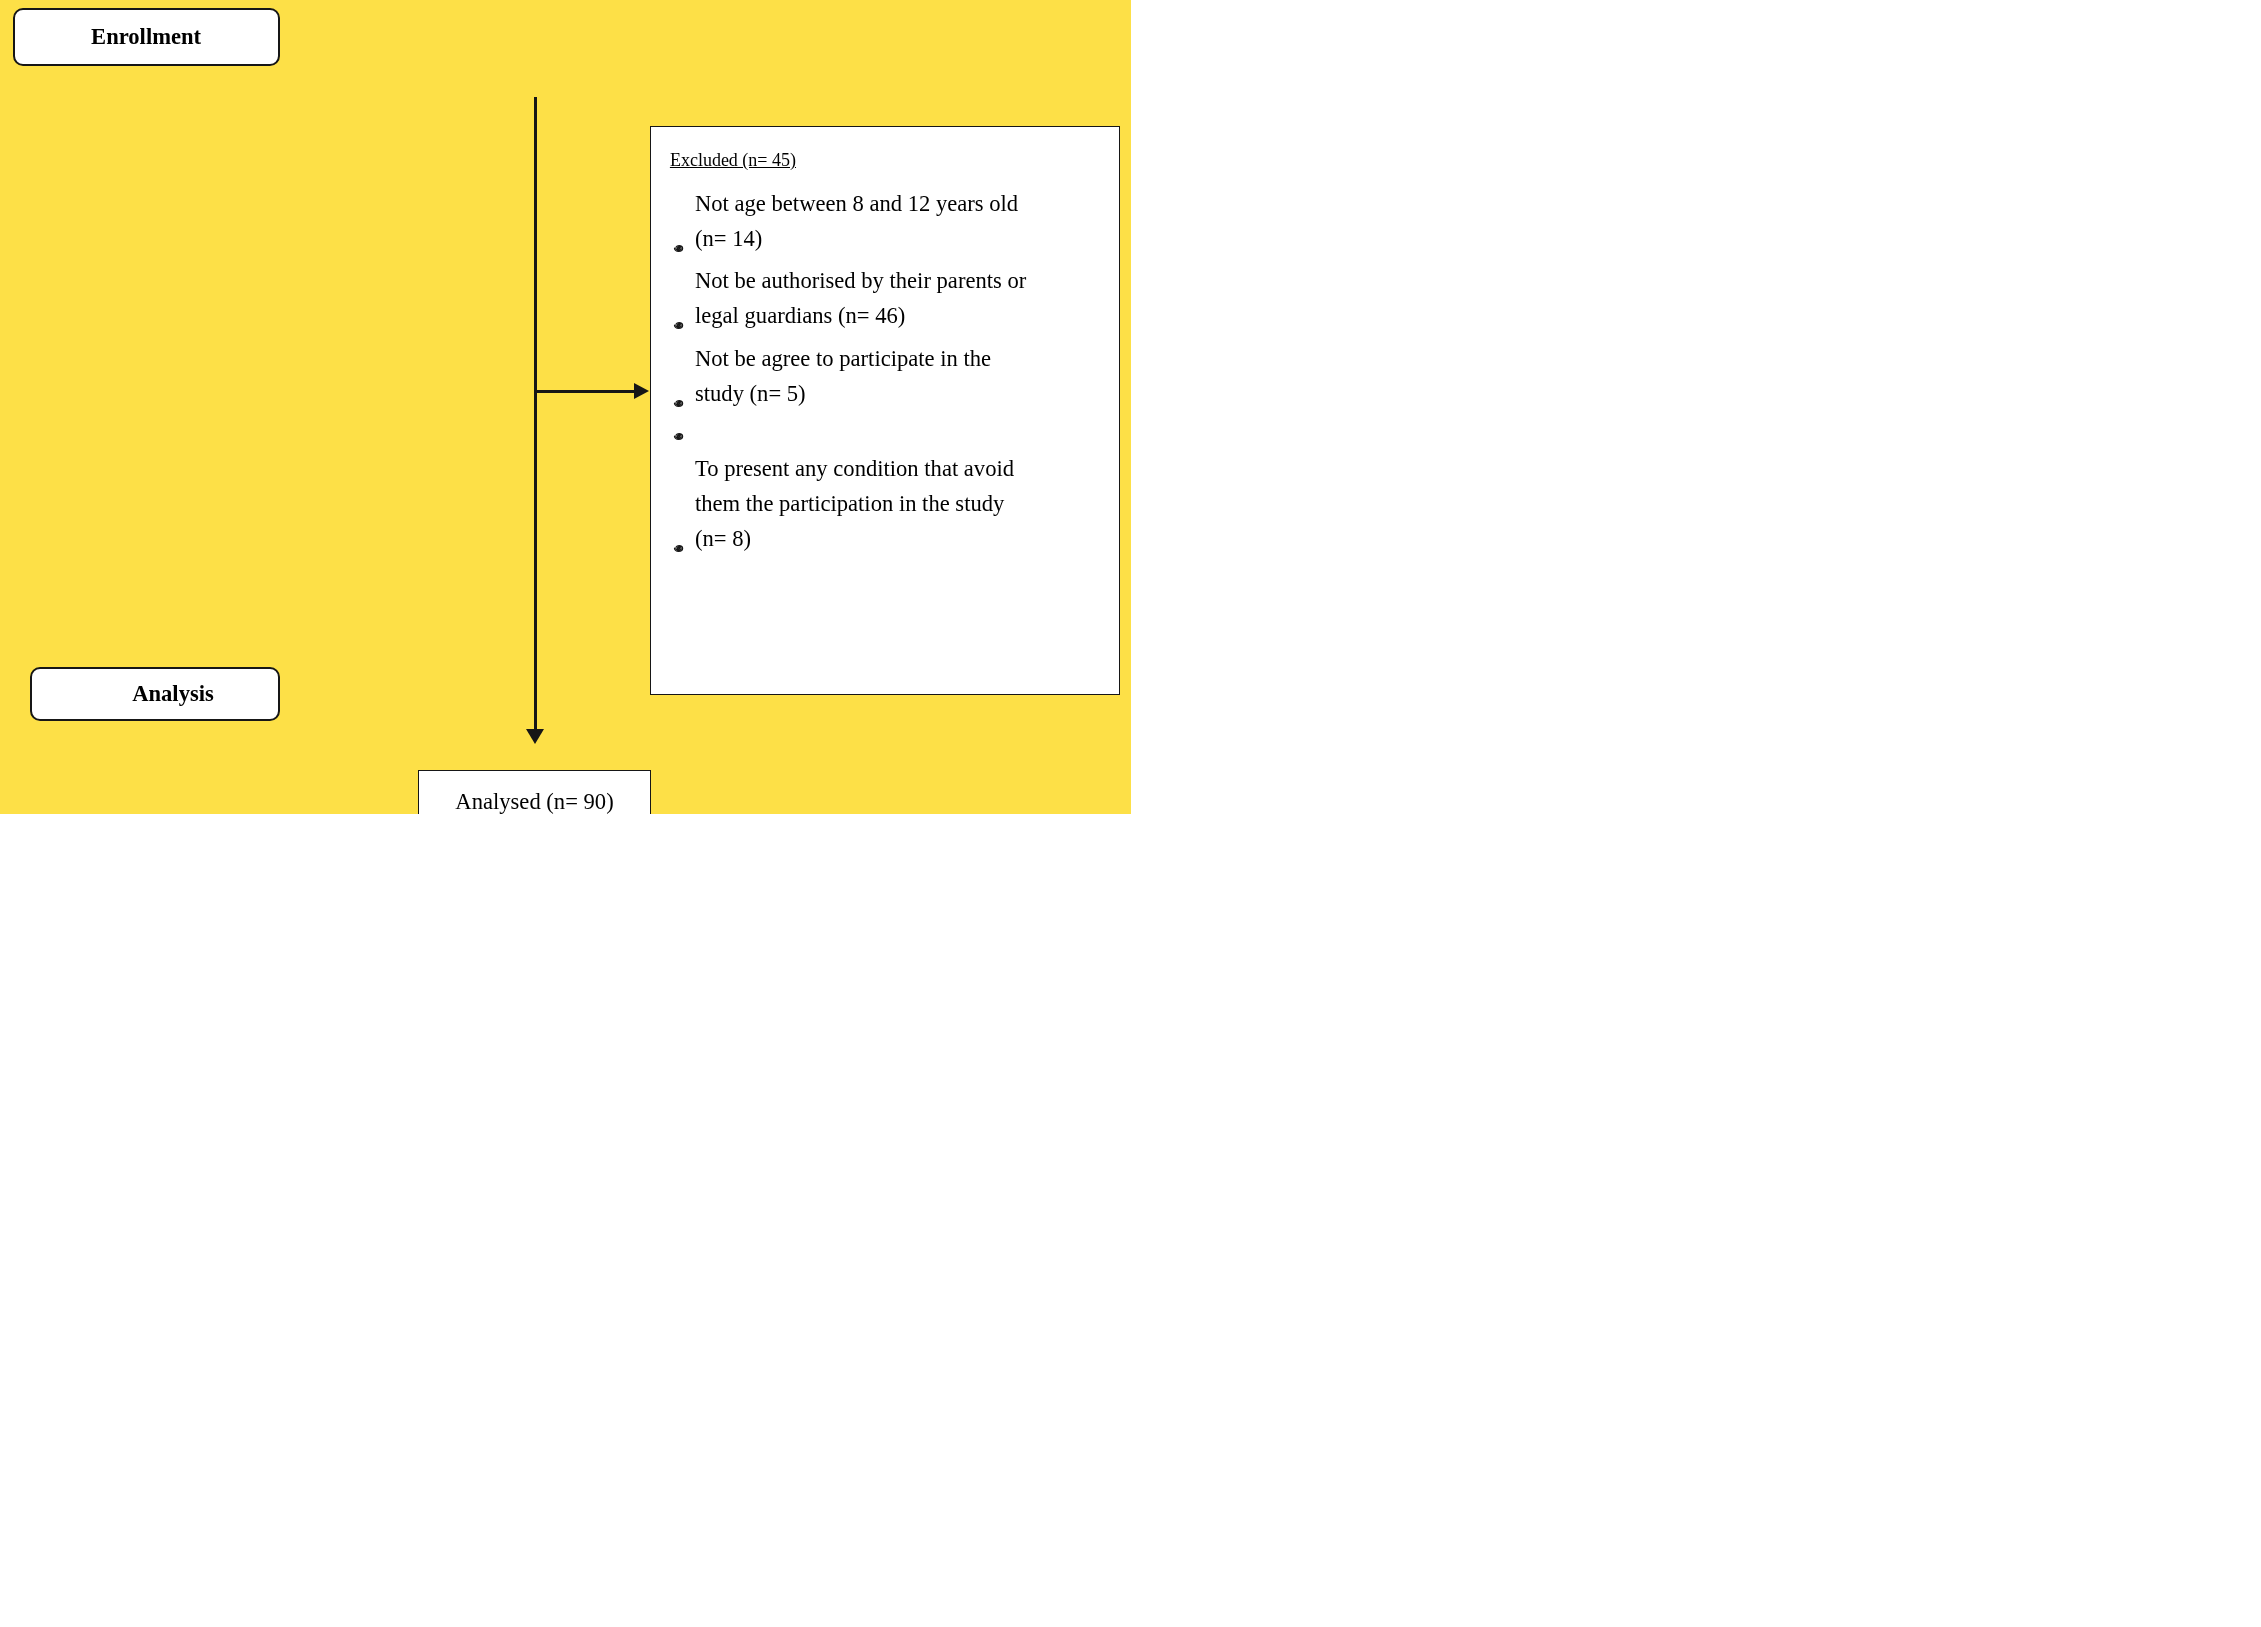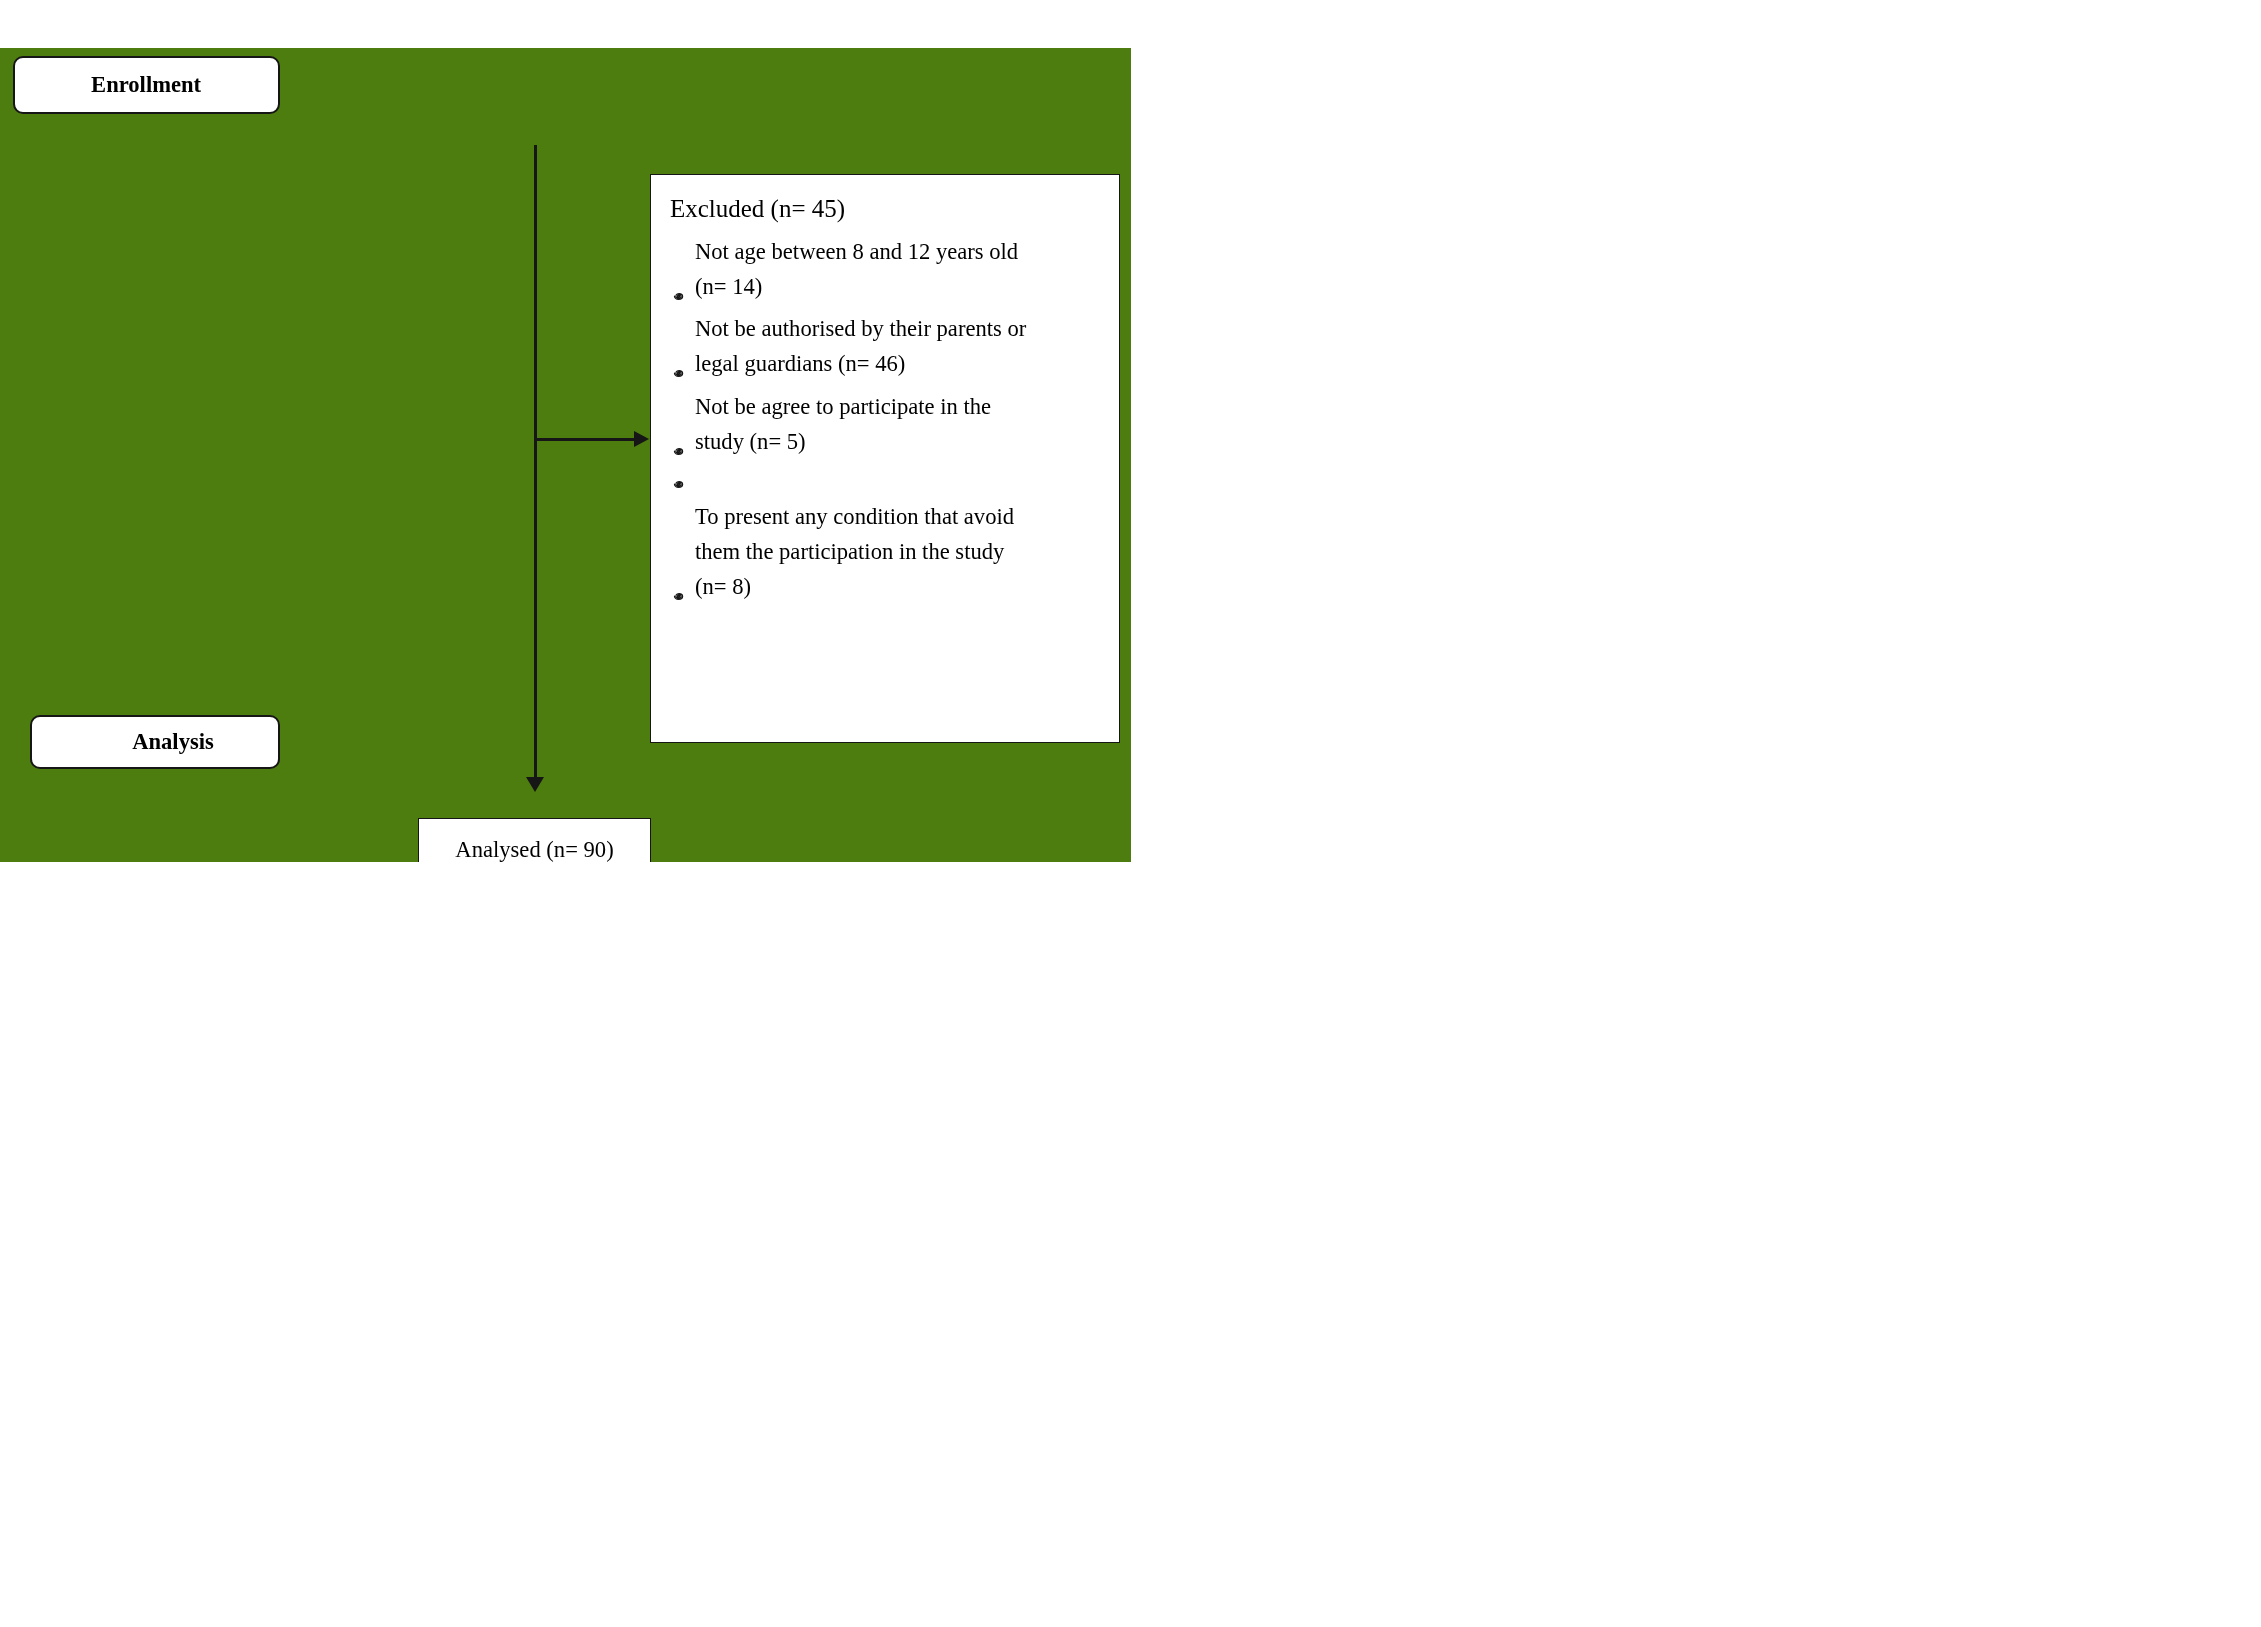--- a/index.html
+++ b/index.html
@@ -1,24 +1,23 @@
 <!DOCTYPE html>
 <html style="font-size:10px"><head>
 <meta charset="utf-8">
 <style>
   html, body { margin: 0; padding: 0; background: #ffffff; }
   .canvas {
     position: relative;
     width: 1131px;
     height: 814px;
-    background: #4d7c0f;
+    background: #fde047;
     font-family: "Liberation Serif", "DejaVu Serif", serif;
     color: #000000;
     overflow: hidden;
-    margin-top: 48px;
   }
   .box {
     position: absolute;
     background: #ffffff;
     border: 1.9px solid #161616;
     box-sizing: border-box;
     display: flex;
     align-items: center;
     justify-content: center;
     font-size: 22.6px;
@@ -33,24 +32,25 @@
   #assessed-box   { left: 360px; top: 23px;   width: 398px; height: 75px; }
   #analysis-box   { left: 30px;  top: 667px; width: 250px; height: 54px; padding-left: 36px;  }
   #analysed-box   { left: 418px; top: 770px; width: 233px; height: 63px; }
   #excluded-box   {
     left: 650px; top: 126px; width: 470px; height: 569px;
     display: block;
     padding: 16.3px 11.3px 6.3px 17.6px;
     text-align: left;
   }
   .excluded-title {
-    font-size: 25px;
+    font-size: 18px;
     line-height: 35px;
     margin: 0 0 7.5px 1.3px;
     white-space: pre-line;
+    text-decoration: underline;
   }
   .excluded-list { list-style: none; margin: 0; padding: 0; }
   .excluded-list li {
     display: flex;
     align-items: flex-end;
     margin-bottom: 7.5px;
     font-size: 22.6px;
     line-height: 35px;
   }
   .bullet { flex: 0 0 16.3px; height: 16.3px; margin: 9.4px 8.8px 0 1.3px; }

